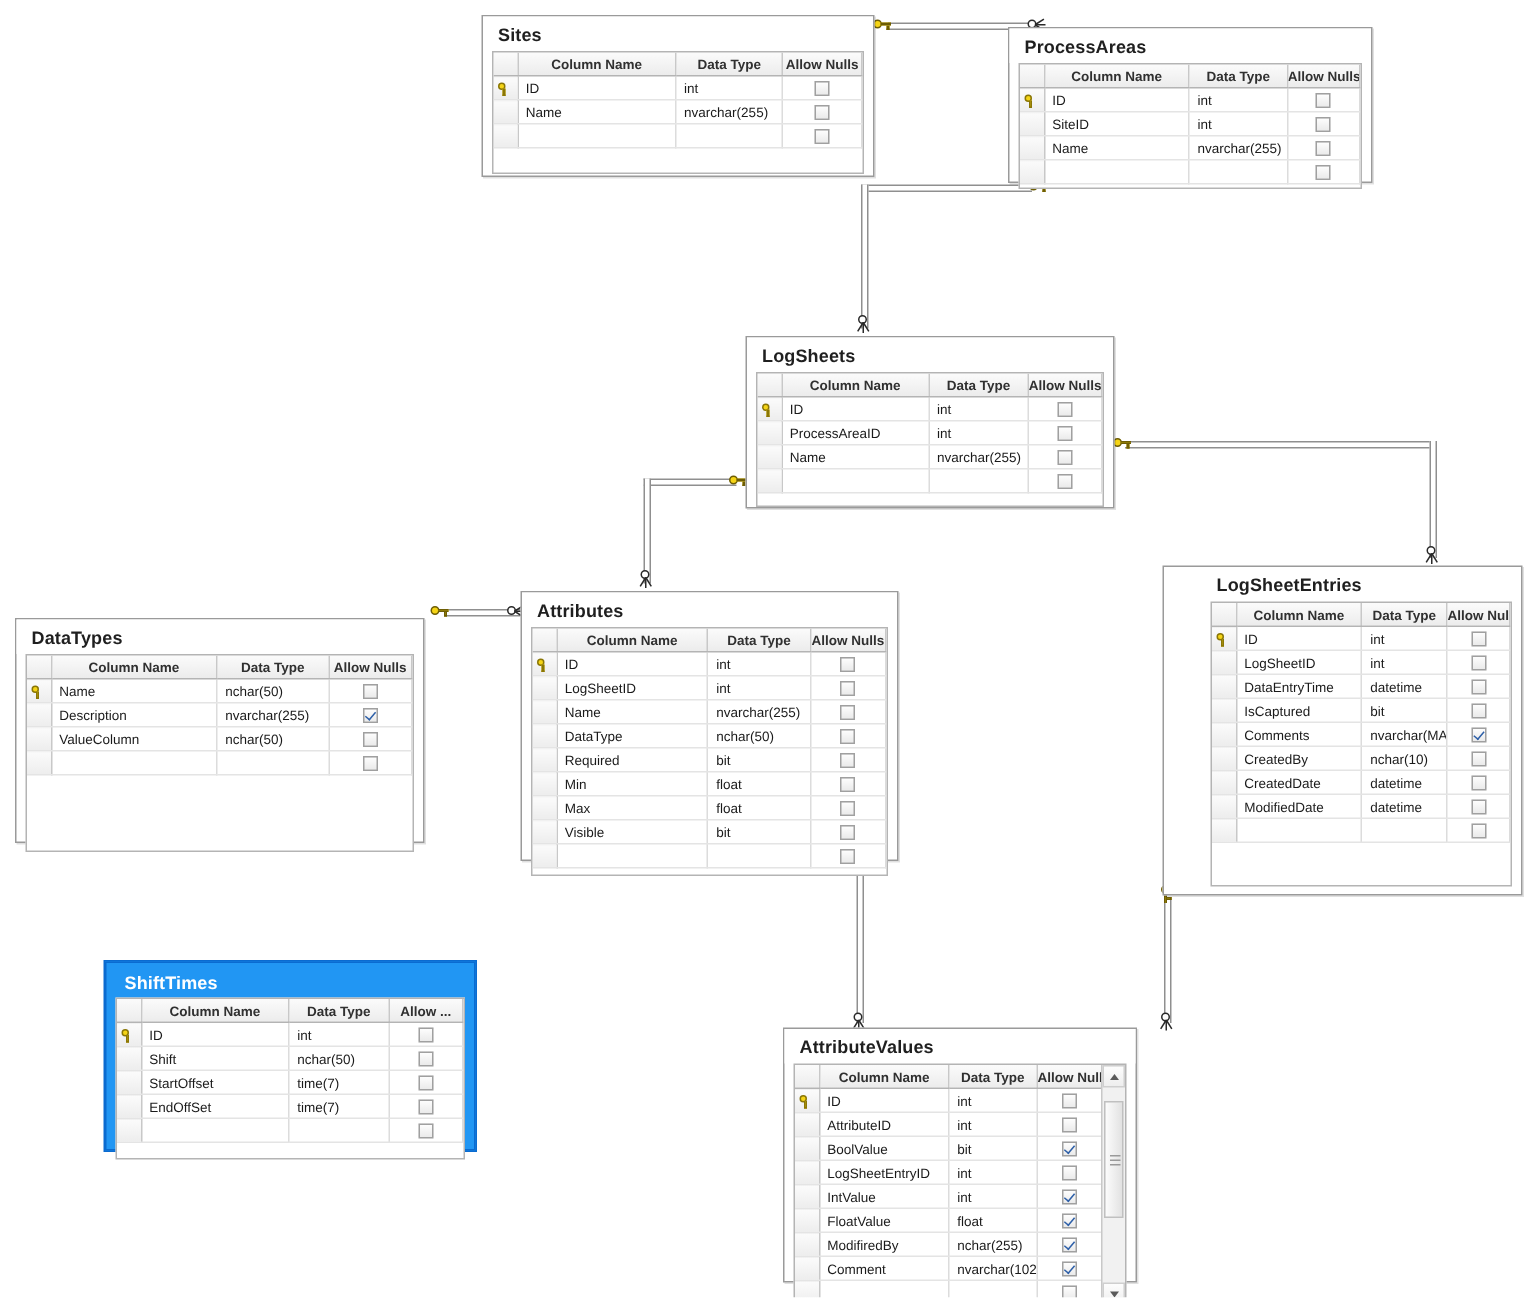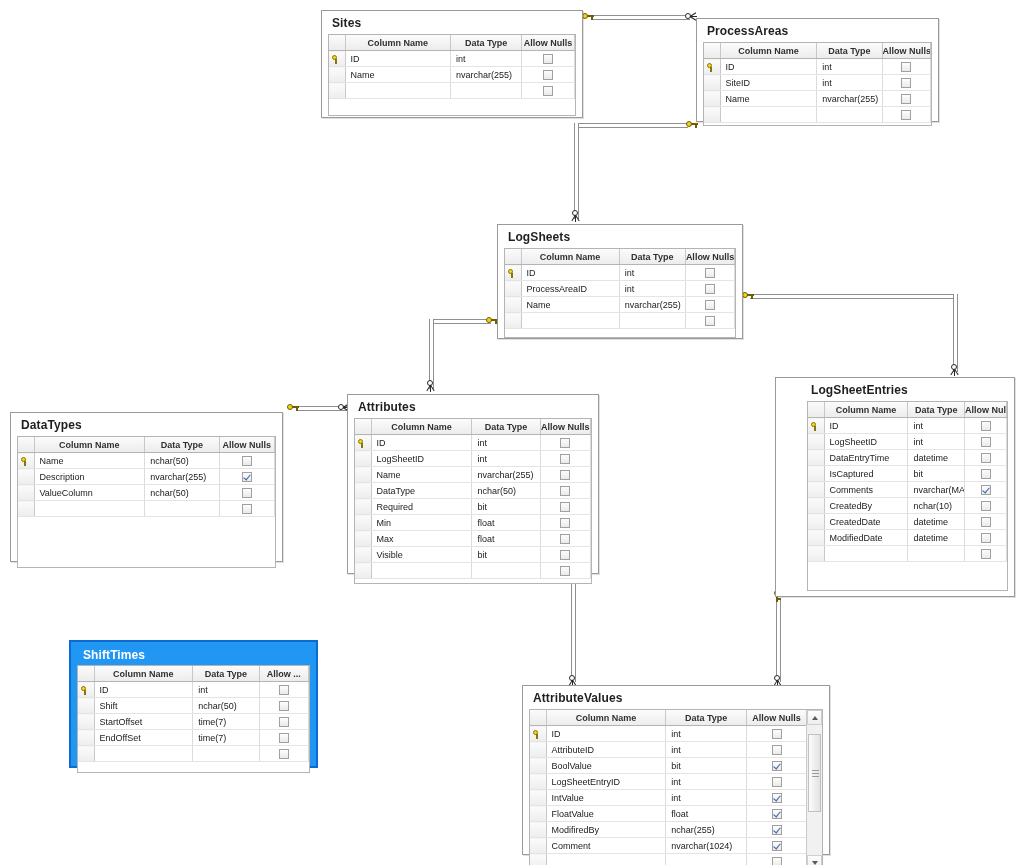--- a/index.html
+++ b/index.html
@@ -407,21 +407,21 @@
                 <td class="gutter"></td>
                 <td></td>
                 <td></td>
                 <td class="nulls"><span class="cb"></span></td>
               </tr>
             </tbody>
           </table>
           <div class="filler" style="height: 16px;"></div>
         </div>
       </div>
-      <div class="tbl" style="left: 696px; top: 18px; width: 243px; height: 104px;">
+      <div class="tbl" style="left: 672px; top: 18px; width: 243px; height: 104px;">
         <div class="tbl-title">ProcessAreas</div>
         <div class="grid-wrap">
           <table class="grid">
             <colgroup>
               <col style="width: 16px;">
               <col style="width: 46%;">
               <col style="width: 31%;">
               <col style="width: 23%;">
             </colgroup>
             <thead>
@@ -761,21 +761,21 @@
                 <td class="gutter"></td>
                 <td></td>
                 <td></td>
                 <td class="nulls"><span class="cb"></span></td>
               </tr>
             </tbody>
           </table>
           <div class="filler" style="height: 10px;"></div>
         </div>
       </div>
-      <div class="tbl" style="left: 522px; top: 685px; width: 308px; height: 170px;">
+      <div class="tbl" style="left: 522px; top: 685px; width: 236px; height: 170px;">
         <div class="tbl-title">AttributeValues</div>
         <div class="grid-wrap" style="padding-right: 15px;">
           <table class="grid">
             <colgroup>
               <col style="width: 16px;">
               <col style="width: 46%;">
               <col style="width: 31%;">
               <col style="width: 23%;">
             </colgroup>
             <thead>

